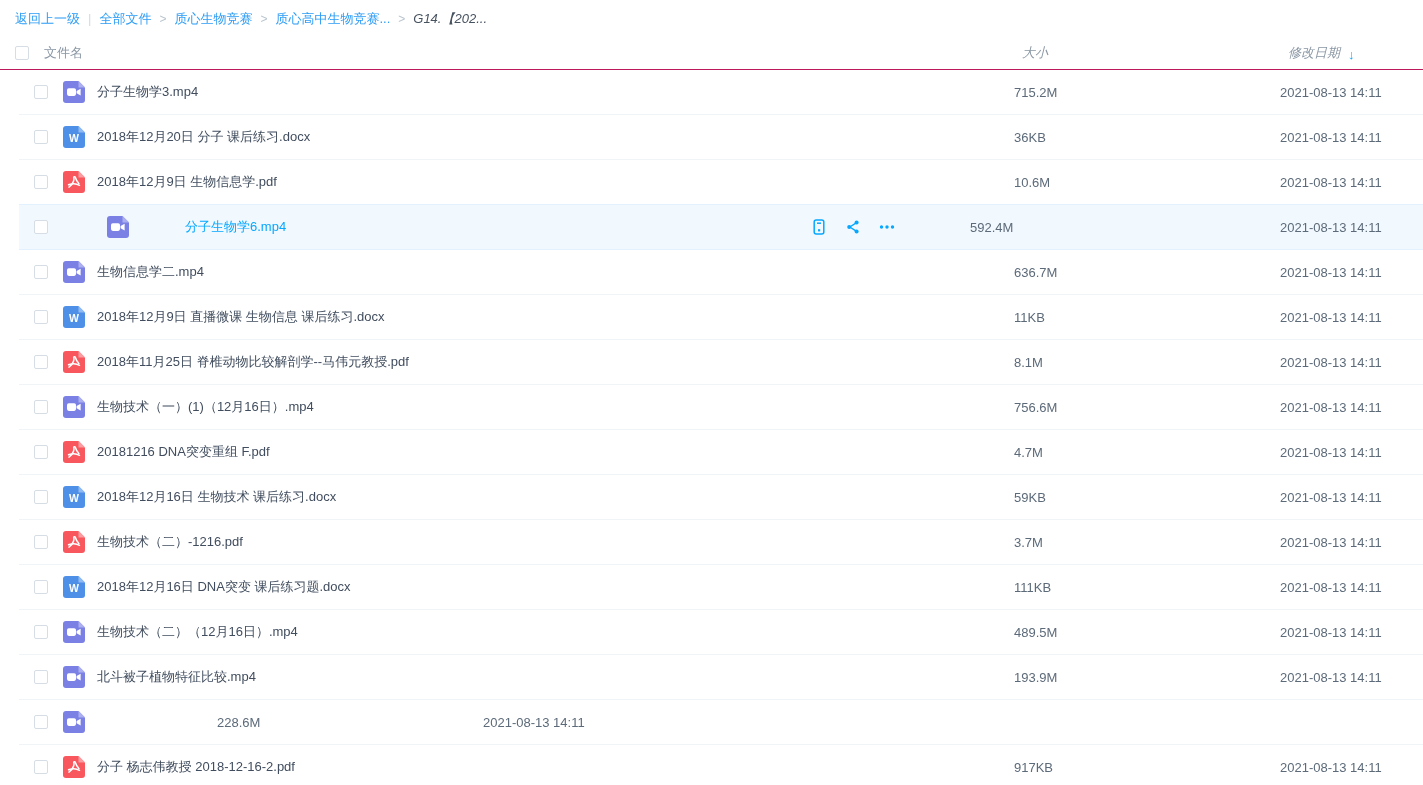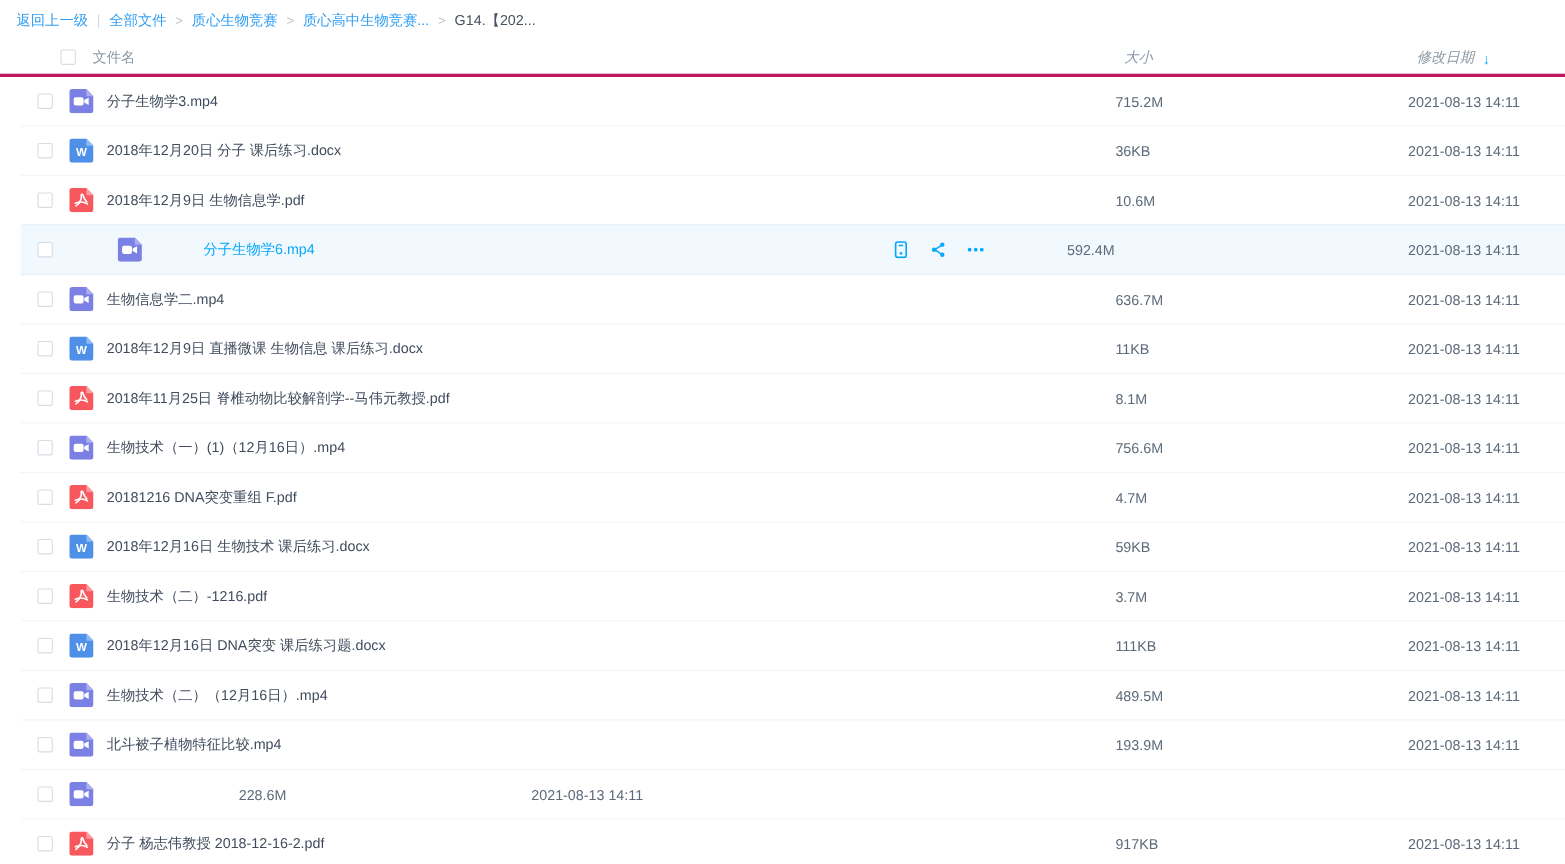--- a/index.html
+++ b/index.html
@@ -5,25 +5,25 @@
   * { margin:0; padding:0; box-sizing:border-box; }
   html,body { width:1423px; height:785px; overflow:hidden; background:#fff;
     font-family:"Liberation Sans","DejaVu Sans",sans-serif; }
 
   
   .breadcrumb { height:37px; display:flex; align-items:center; padding-left:15px;
     font-size:13px; white-space:nowrap; }
   .crumb-link { color:#2e9df5; cursor:pointer; text-decoration:none; }
   .crumb-divider { color:#d3dae1; margin:0 8px; }
   .crumb-sep { color:#b9c4cd; margin:0 8px; font-size:12px; }
-  .crumb-current { color:#47525f; }
+  .crumb-current { color:#47525f;font-style:italic; }
 
   
   .list-header { height:33px; display:flex; align-items:center;
-    border-bottom:3px solid #be185d; color:#8a97a4; font-size:13px;padding-left:40px; }
+    border-bottom:1px solid #be185d; color:#8a97a4; font-size:13px; }
 
   .cell-check { width:44px; padding-left:15px; display:flex; align-items:center; flex:none; }
   .checkbox { width:14px; height:14px; border:1px solid #d6dde5; border-radius:2px;
     background:#fff; cursor:pointer; flex:none; }
   .cell-icon { width:34px; flex:none; display:flex; align-items:center; }
   .cell-name { flex:1; min-width:0; display:flex; align-items:center;
     overflow:hidden; }
   .cell-actions { width:120px; flex:none; display:flex; align-items:center;
     justify-content:flex-end; gap:16px; padding-right:30px; visibility:hidden; }
   .cell-size { width:266px; flex:none; }

